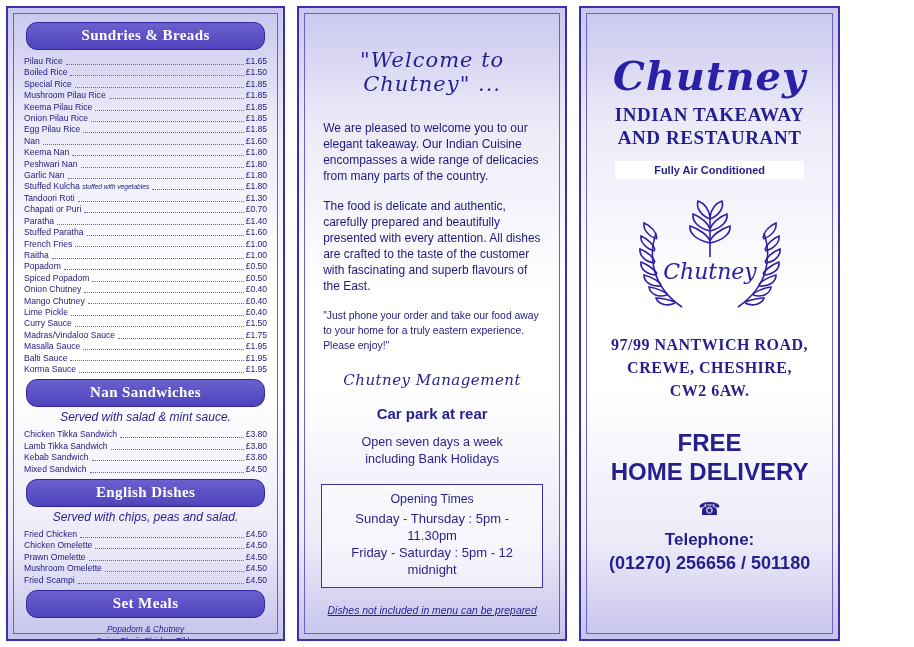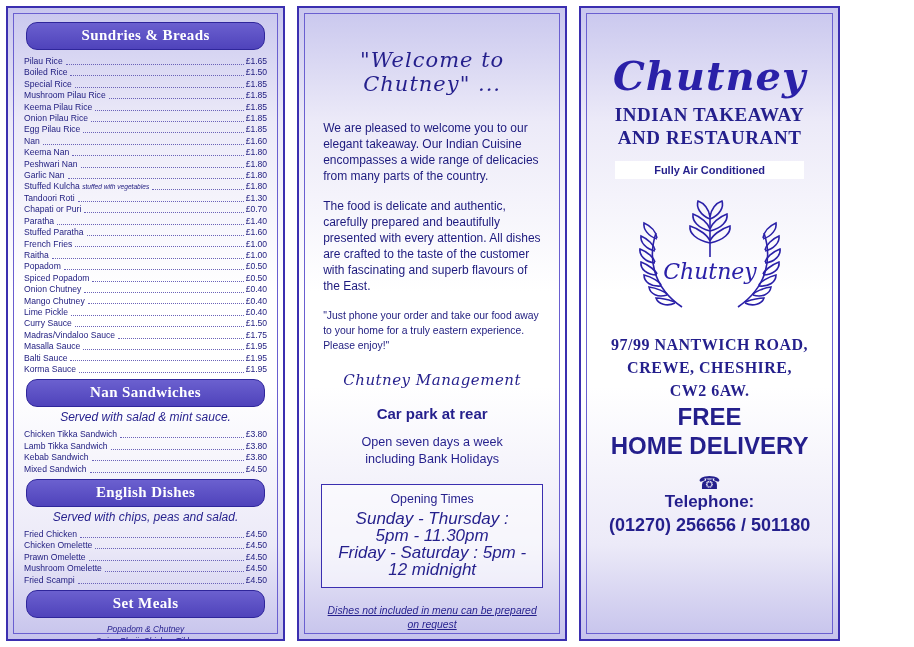--- a/index.html
+++ b/index.html
@@ -163,24 +163,23 @@
     padding: 7px 16px 9px;
     text-align: center;
     background: rgba(255,255,255,.55);
   }
   .hours-title {
     font-size: 12.4px;
     margin-bottom: 4px;
     color: #241f8c;
   }
   .hours-line {
-    font-size: 17px;
+    font-size: 13px;
     line-height: 17px;
     color: #241f8c;
-    font-style: italic;
   }
   .note-italic {
     text-align: center;
     font-size: 10.4px;
     font-style: italic;
     line-height: 14px;
     color: #241f8c;
     margin: 16px 14px 0;
     text-decoration: underline;
   }
@@ -242,34 +241,35 @@
     letter-spacing: .5px;
     color: #241f8c;
     margin-top: 6px;
   }
   .free-delivery {
     text-align: center;
     font-weight: bold;
     font-size: 24px;
     line-height: 29px;
     color: #241f8c;
+    margin-top: 26px;
   }
   .phone-icon {
     text-align: center;
     font-size: 18px;
     color: #241f8c;
     margin-top: 14px;
     line-height: 1;
   }
   .tel-label {
     text-align: center;
     font-weight: bold;
     font-size: 17px;
     color: #241f8c;
-    margin-top: 0;
+    margin-top: 12px;
   }
   .tel-number {
     text-align: center;
     font-weight: bold;
     font-size: 18px;
     color: #241f8c;
     margin-top: 3px;
   }
 </style>
 </head>
@@ -503,21 +503,20 @@
         <div>Open seven days a week</div>
         <div>including Bank Holidays</div>
       </div>
       <div class="hours-box">
         <div class="hours-title">Opening Times</div>
         <div class="hours-line">Sunday - Thursday : 5pm - 11.30pm</div>
         <div class="hours-line">Friday - Saturday : 5pm - 12 midnight</div>
       </div>
       <div class="note-italic">
         <div>Dishes not included in menu can be prepared</div>
-        <div>on request</div>
       </div>
       <div class="cheques">Cheques Accepted bankers card only</div>
       <div class="partyorders">TAKE AWAY PARTY ORDERS WELCOME</div>
     </div>
   </div>
 
   <div class="panel panel-right">
     <div class="panel-inner"></div>
     <div class="content">
       <div class="brand-script">Chutney</div>

